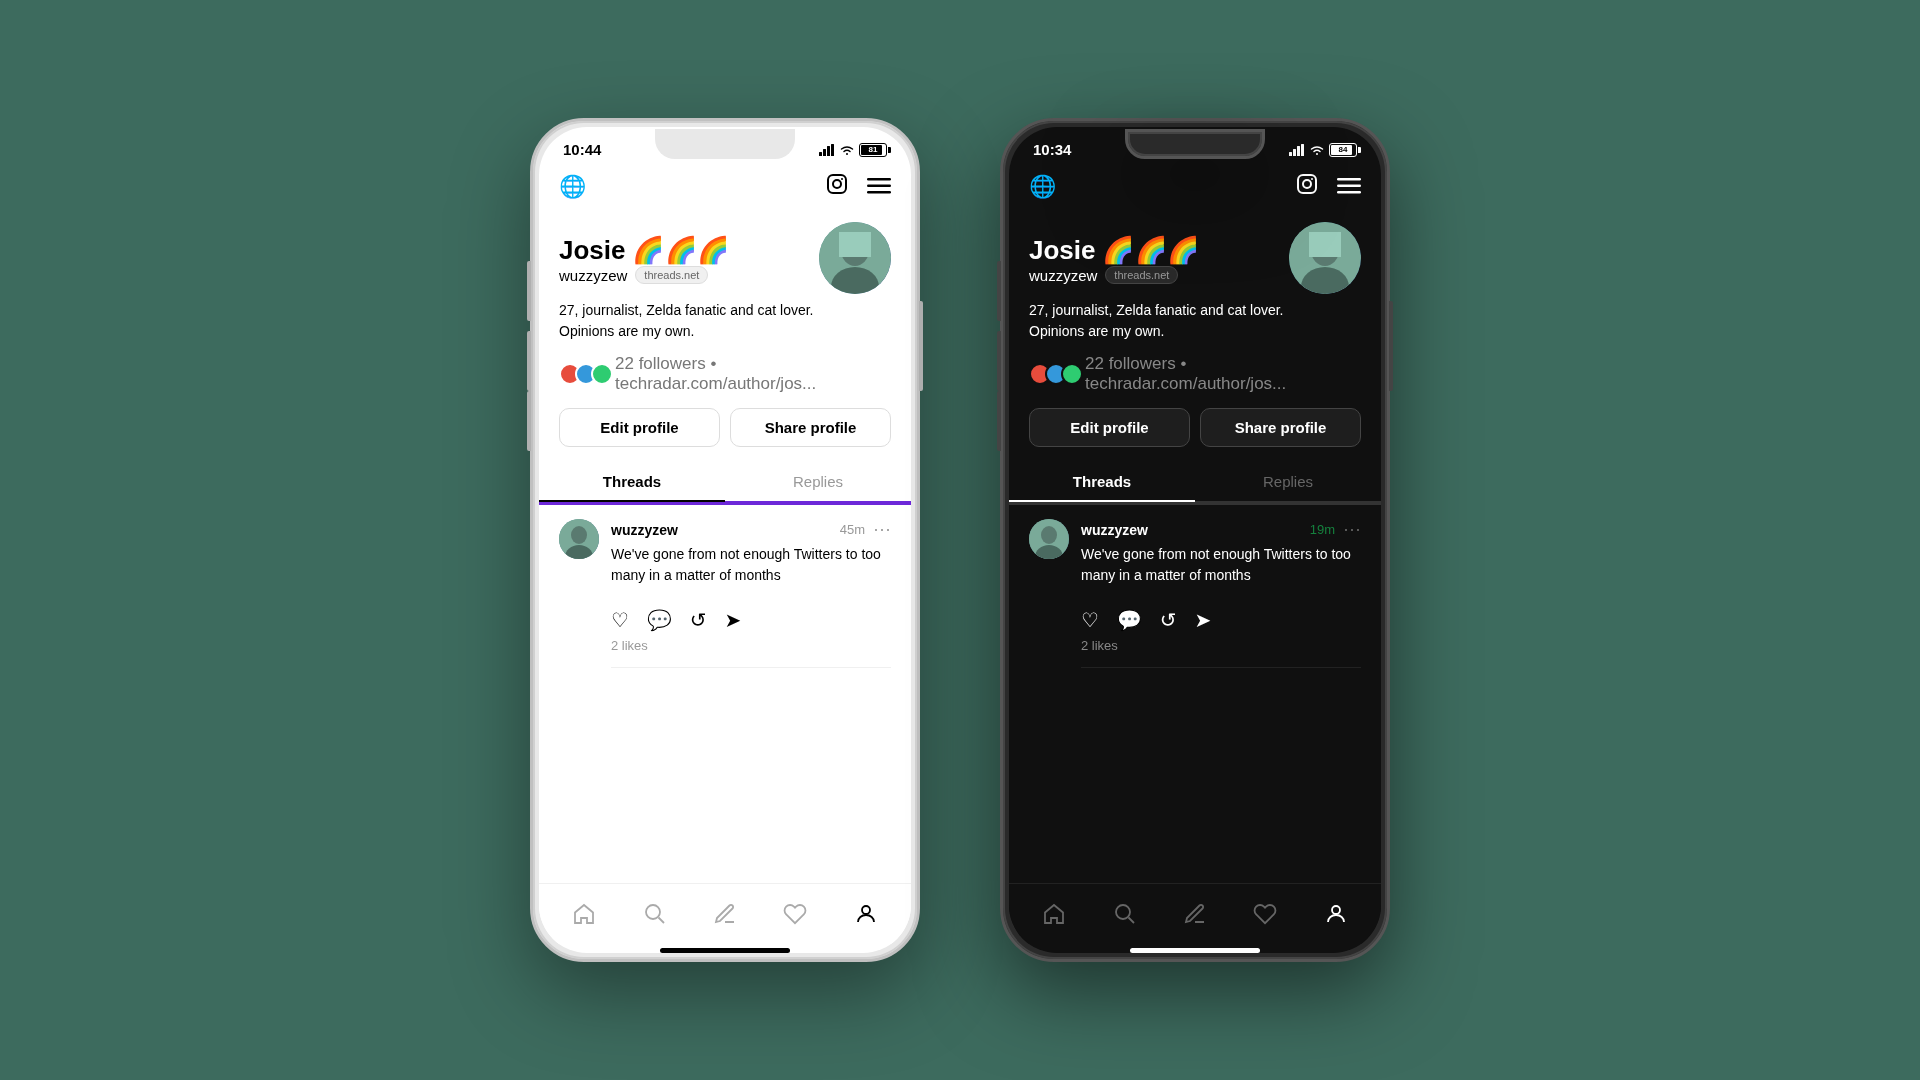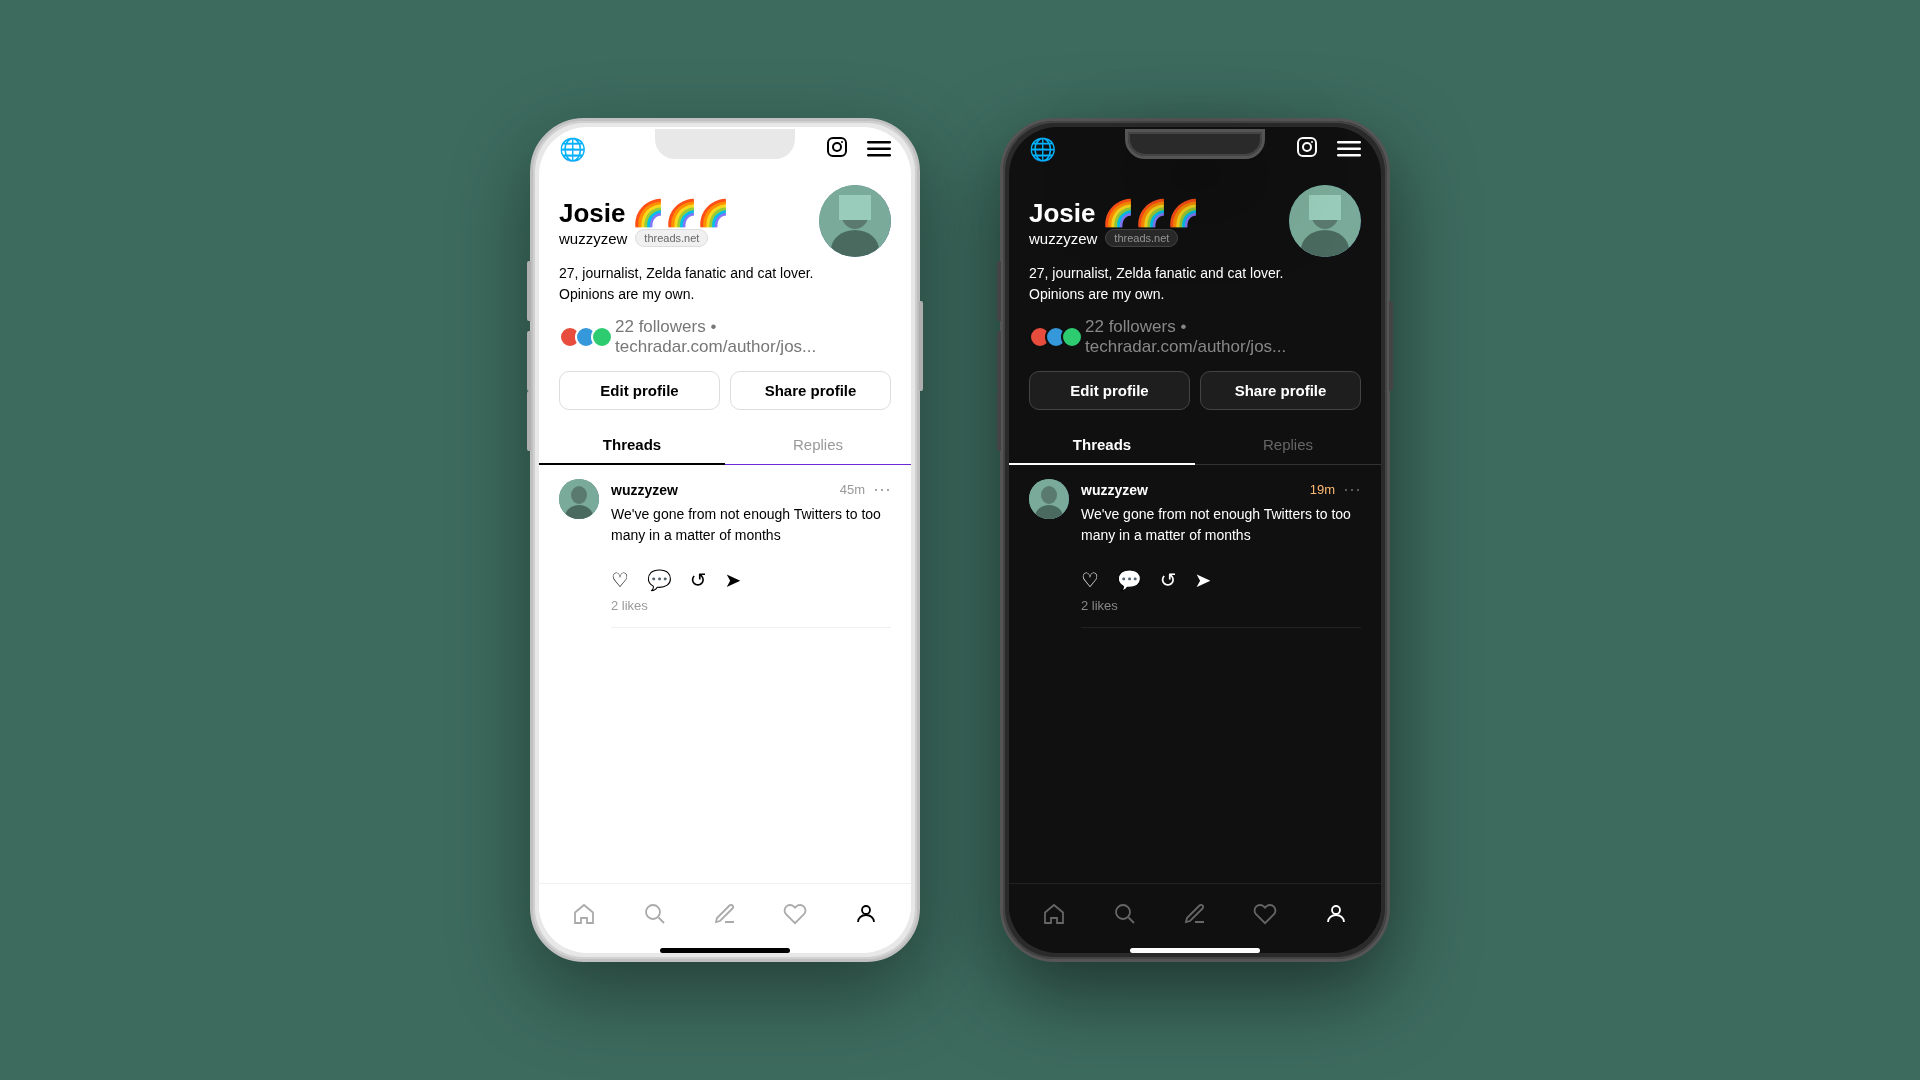--- a/index.html
+++ b/index.html
@@ -328,21 +328,21 @@
 
     .action-btn-dark {
       background: #1e1e1e;
       color: #fff;
       border: 1.5px solid #444;
     }
 
     
     .tabs {
       display: flex;
-      border-bottom: 1px solid #6d28d9;
+      border-bottom: 4px solid #6d28d9;
       flex-shrink: 0;
     }
 
     .tabs-dark {
       border-bottom-color: #333;
     }
 
     .tab {
       flex: 1;
       text-align: center;
@@ -416,21 +416,21 @@
       display: flex;
       align-items: center;
       gap: 8px;
     }
 
     .post-time {
       font-size: 13px;
     }
 
     .post-time-light { color: #999; }
-    .post-time-dark { color: #fdba74; }
+    .post-time-dark { color: #15803d; }
 
     .post-more {
       font-size: 18px;
       color: #999;
     }
 
     .post-text {
       font-size: 14px;
       line-height: 1.5;
       margin-bottom: 22px;
@@ -496,20 +496,40 @@
 
     .home-bar-dark { background: #fff; }
   </style>
 </head>
 <body>
 
 <div class="phone phone-light">
   <div class="notch"></div>
   <div class="screen screen-light">
 
+    <div class="status-bar status-bar-light">
+      <span class="status-time">10:44</span>
+      <div class="status-icons">
+        <svg width="16" height="12" viewBox="0 0 16 12">
+          <rect x="0" y="8" width="3" height="4" fill="black" rx="0.5"></rect>
+          <rect x="4" y="5" width="3" height="7" fill="black" rx="0.5"></rect>
+          <rect x="8" y="2" width="3" height="10" fill="black" rx="0.5"></rect>
+          <rect x="12" y="0" width="3" height="12" fill="black" rx="0.5"></rect>
+        </svg>
+        <svg width="16" height="12" viewBox="0 0 16 12">
+          <path d="M8 10 L8 10" stroke="black" stroke-width="2" stroke-linecap="round"></path>
+          <path d="M5 7.5 Q8 5 11 7.5" stroke="black" stroke-width="1.5" fill="none" stroke-linecap="round"></path>
+          <path d="M2.5 5 Q8 1 13.5 5" stroke="black" stroke-width="1.5" fill="none" stroke-linecap="round"></path>
+        </svg>
+        <div class="battery-icon">
+          <div class="battery-fill battery-fill-light"></div>
+          <span style="position:relative;z-index:1;font-size:8px;color:#fff;font-weight:700">81</span>
+        </div>
+      </div>
+    </div>
 
     <div class="top-nav">
       <span class="nav-icon nav-icon-light">🌐</span>
       <div class="nav-right">
         <span class="nav-icon nav-icon-light">
           <svg width="24" height="24" viewBox="0 0 24 24" fill="none" stroke="black" stroke-width="2">
             <rect x="3" y="3" width="18" height="18" rx="5"></rect>
             <circle cx="12" cy="12" r="4"></circle>
             <circle cx="17" cy="7" r="1" fill="black" stroke="none"></circle>
           </svg>
@@ -640,20 +660,40 @@
       </span>
     </div>
     <div class="home-bar"></div>
   </div>
 </div>
 
 <div class="phone phone-dark">
   <div class="notch phone-dark" style="position:absolute;top:8px;left:50%;transform:translateX(-50%);width:140px;height:30px;background:#2a2a2a;border-radius:0 0 20px 20px;z-index:10;"></div>
   <div class="screen screen-dark">
 
+    <div class="status-bar status-bar-dark">
+      <span class="status-time">10:34</span>
+      <div class="status-icons">
+        <svg width="16" height="12" viewBox="0 0 16 12">
+          <rect x="0" y="8" width="3" height="4" fill="white" rx="0.5"></rect>
+          <rect x="4" y="5" width="3" height="7" fill="white" rx="0.5"></rect>
+          <rect x="8" y="2" width="3" height="10" fill="white" rx="0.5"></rect>
+          <rect x="12" y="0" width="3" height="12" fill="white" rx="0.5"></rect>
+        </svg>
+        <svg width="16" height="12" viewBox="0 0 16 12">
+          <path d="M8 10 L8 10" stroke="white" stroke-width="2" stroke-linecap="round"></path>
+          <path d="M5 7.5 Q8 5 11 7.5" stroke="white" stroke-width="1.5" fill="none" stroke-linecap="round"></path>
+          <path d="M2.5 5 Q8 1 13.5 5" stroke="white" stroke-width="1.5" fill="none" stroke-linecap="round"></path>
+        </svg>
+        <div class="battery-icon" style="color:white;">
+          <div class="battery-fill battery-fill-dark"></div>
+          <span style="position:relative;z-index:1;font-size:8px;color:#000;font-weight:700">84</span>
+        </div>
+      </div>
+    </div>
 
     <div class="top-nav">
       <span class="nav-icon nav-icon-dark">🌐</span>
       <div class="nav-right">
         <span class="nav-icon nav-icon-dark">
           <svg width="24" height="24" viewBox="0 0 24 24" fill="none" stroke="white" stroke-width="2">
             <rect x="3" y="3" width="18" height="18" rx="5"></rect>
             <circle cx="12" cy="12" r="4"></circle>
             <circle cx="17" cy="7" r="1" fill="white" stroke="none"></circle>
           </svg>

